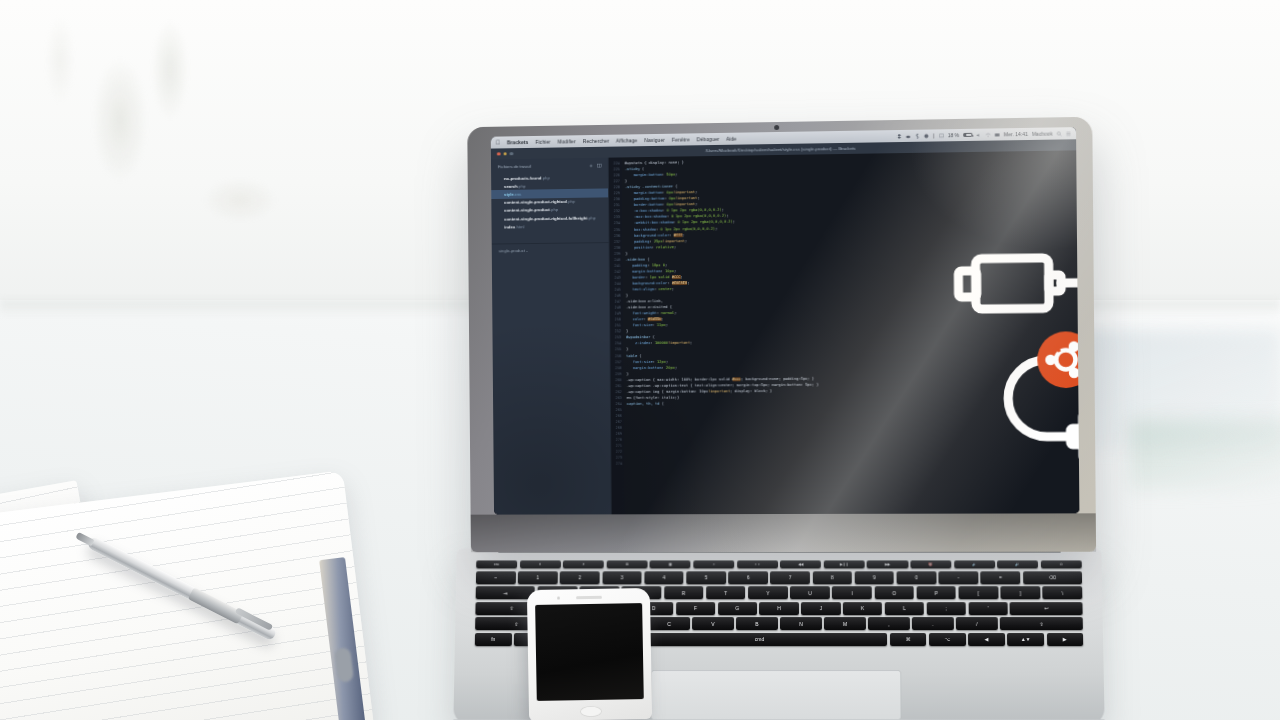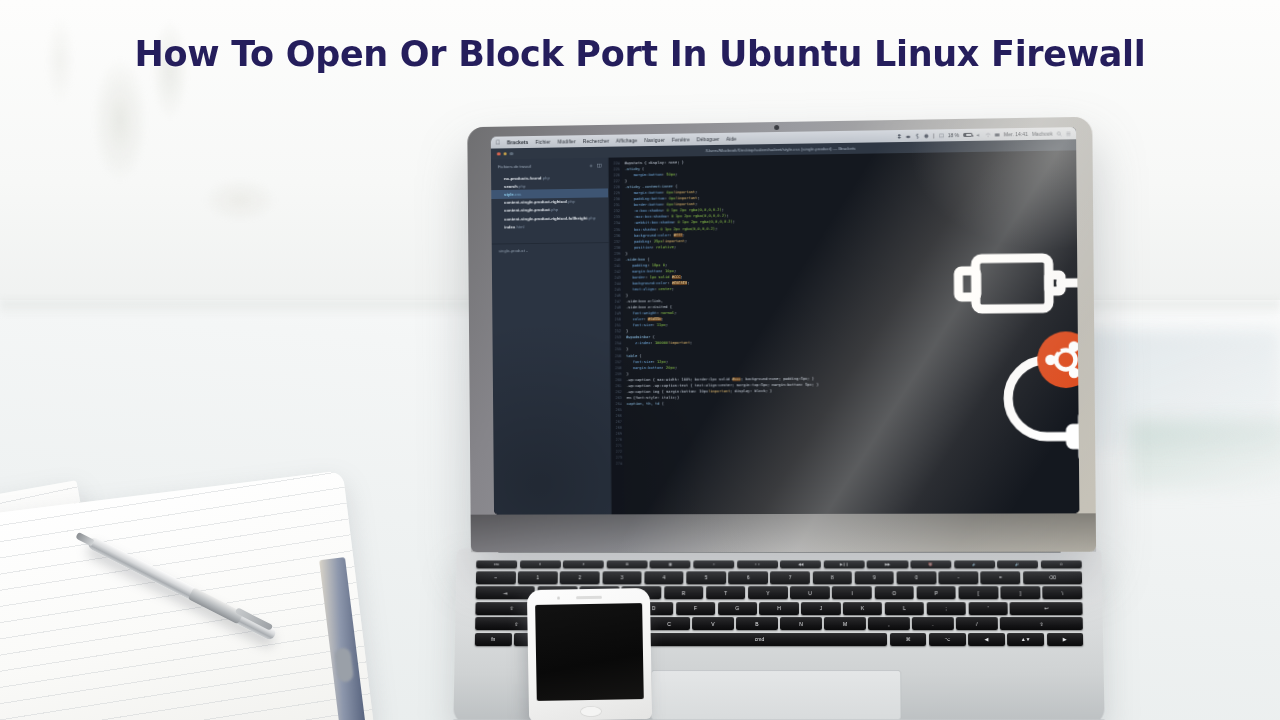--- a/index.html
+++ b/index.html
@@ -702,15 +702,14 @@
           </div>
         </div>
 
         <div class="screen-glare"></div>
       </div>
     </div>
     <div class="lid-chin"></div>
     <div class="lid-gloss"></div>
   </div>
 
-  <h1 class="page-title" style="color: rgb(37, 30, 92);">How To Open Or Block Port In Ubuntu Linux Firewall</h1>
 
 </div>
 
 </body></html>

